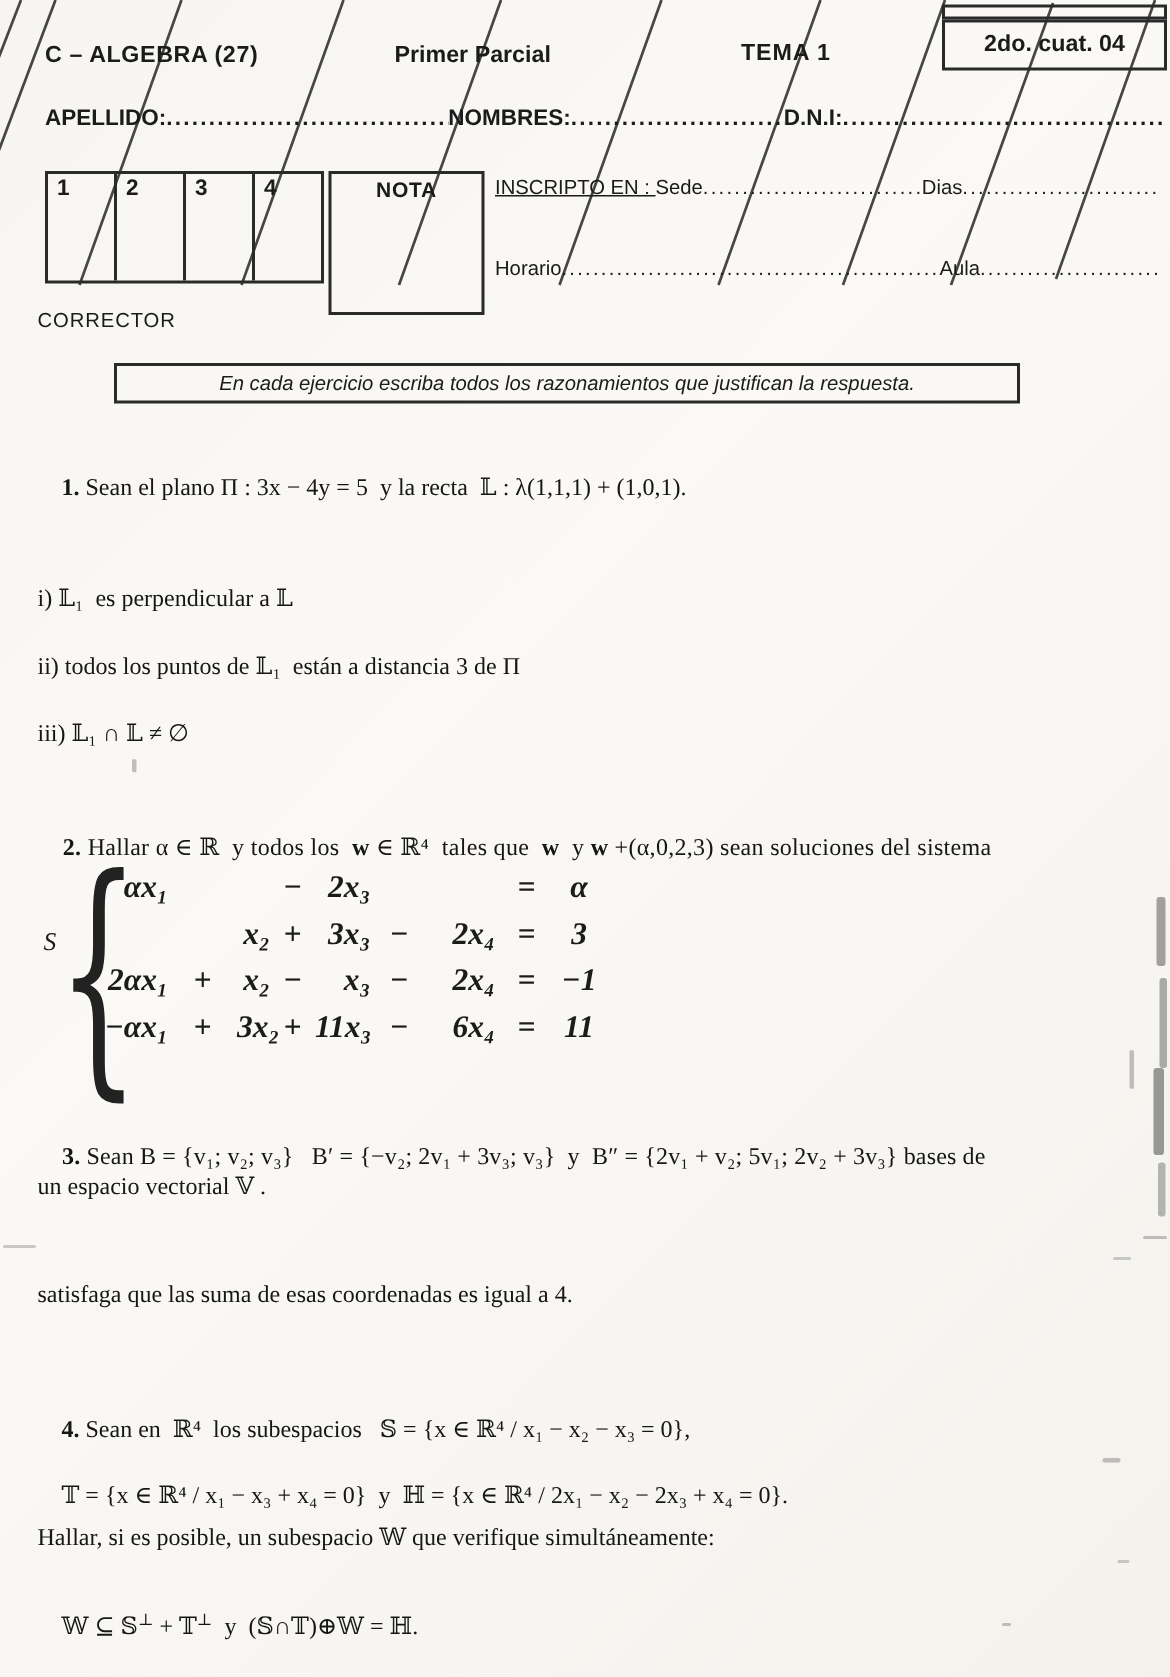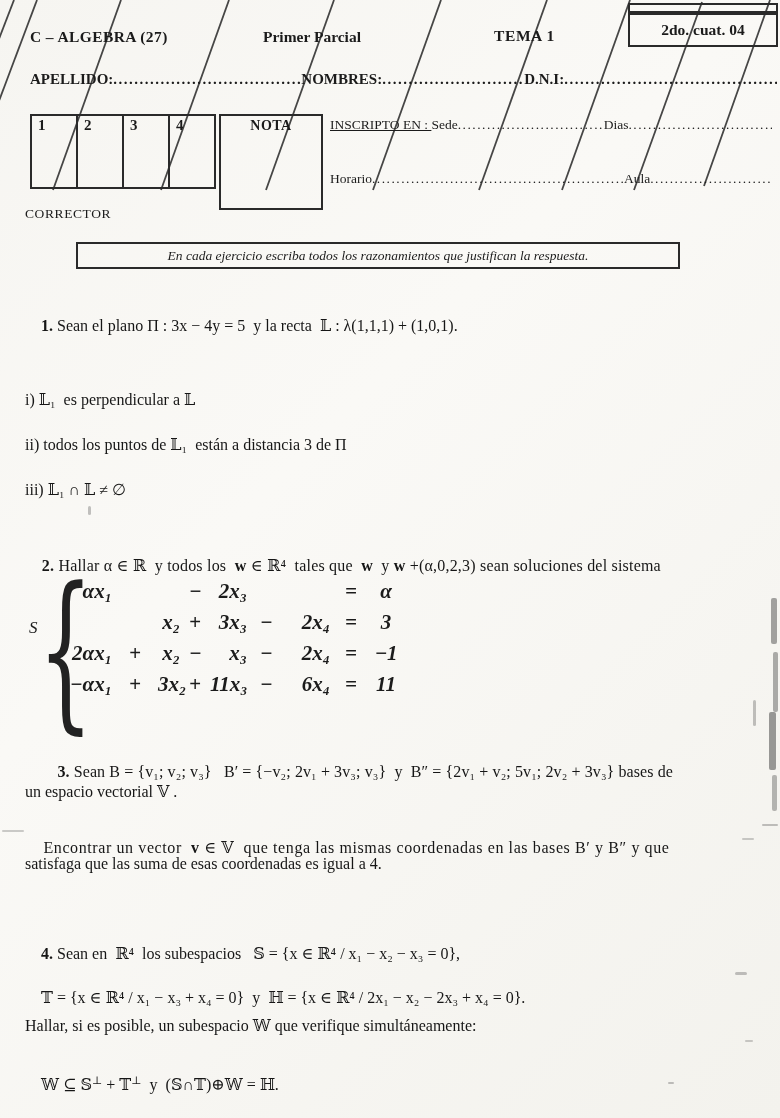--- a/index.html
+++ b/index.html
@@ -2,21 +2,21 @@
 <html><head>
 <meta charset="utf-8">
 <style>
   html,body{margin:0;padding:0;background:#888;}
   .page{
     position:relative;width:780px;height:1118px;margin:0 auto;overflow:hidden;
     background:linear-gradient(135deg,#f6f5f1 0%,#faf9f6 40%,#f3f2ed 100%);
     font-family:"Liberation Serif","DejaVu Serif","DejaVu Sans",serif;color:#1b1b1b;
   }
   .t{position:absolute;white-space:pre;line-height:1.25;}
-  .sans{font-family:Liberation Serif, serif;}
+  .sans{font-family:Liberation Sans, sans-serif;}
   .serif{font-family:"Liberation Serif","DejaVu Serif","DejaVu Sans",serif;}
   .b{font-weight:bold;}
   .i{font-style:italic;}
   .body-line{font-size:16px;color:#161616;}
   .m{}
   .sup{font-size:11px;vertical-align:6px;}
   .num{font-weight:bold;}
   .strokes{position:absolute;left:0;top:0;}
   .box{position:absolute;border:2px solid #2a2a2a;box-sizing:border-box;background:transparent;}
   .flexrow{display:flex;align-items:baseline;}
@@ -152,27 +152,24 @@
       <span>+</span>
       <span>3x₂</span>
       <span>+</span>
       <span>11x₃</span>
       <span>−</span>
       <span>6x₄</span>
       <span>=</span>
       <span>11</span>
   </div>
 
-  <div class="t body-line" style="left:41px;top:742px;letter-spacing:.1px">
+  <div class="t body-line" style="left:25px;top:742px;letter-spacing:.1px">
     <span class="num">3.</span><span> Sean </span><span class="m">B = {v₁; v₂; v₃}   B′ = {−v₂; 2v₁ + 3v₃; v₃}</span><span>  y  </span><span class="m">B″ = {2v₁ + v₂; 5v₁; 2v₂ + 3v₃}</span><span> bases de</span>
   </div>
   <div class="t body-line" style="left:25px;top:782px">un espacio vectorial 𝕍 .</div>
-  <div class="t body-line" style="left:25px;top:818px;letter-spacing:.6px">
-    <span>Encontrar un vector  </span><span class="b">v</span><span> ∈ 𝕍  que tenga las mismas coordenadas en las bases </span><span class="m">B′</span><span> y </span><span class="m">B″</span><span> y que</span>
-  </div>
   <div class="t body-line" style="left:25px;top:854px">satisfaga que las suma de esas coordenadas es igual a 4.</div>
 
   <div class="t body-line" style="left:25px;top:924px">
     <span class="num">4.</span><span> Sean en  ℝ⁴  los subespacios   </span><span>𝕊 = {x ∈ ℝ⁴ / x₁ − x₂ − x₃ = 0},</span>
   </div>
   <div class="t body-line" style="left:25px;top:968px">
     <span>𝕋 = {x ∈ ℝ⁴ / x₁ − x₃ + x₄ = 0}</span><span>  y  </span><span>ℍ = {x ∈ ℝ⁴ / 2x₁ − x₂ − 2x₃ + x₄ = 0}.</span>
   </div>
   <div class="t body-line" style="left:25px;top:1016px">Hallar, si es posible, un subespacio 𝕎 que verifique simultáneamente:</div>
   <div class="t body-line" style="left:25px;top:1054px">

